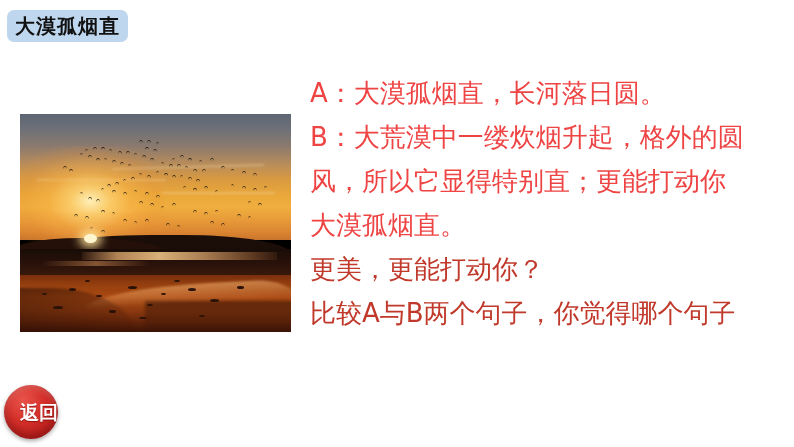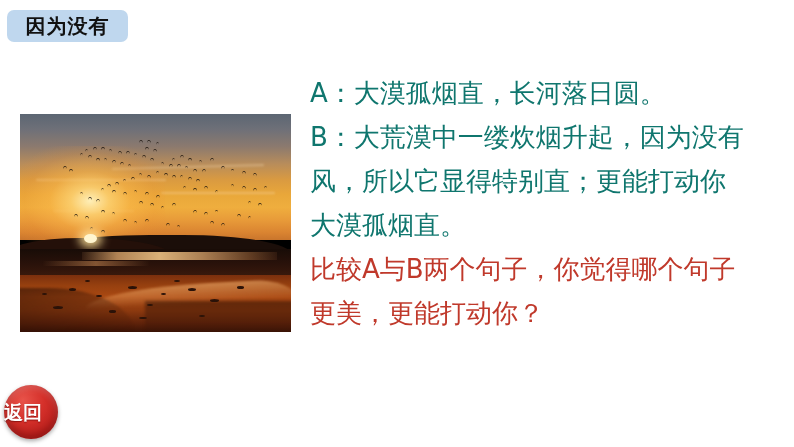--- a/index.html
+++ b/index.html
@@ -145,49 +145,49 @@
   .bird.sm{width:3px;height:1.5px;opacity:.8;}
 
   
   .textcol{
     position:absolute;left:310px;top:71px;width:470px;
   }
   .tline{
     font-family:"DejaVu Sans","Liberation Sans",sans-serif;
     font-size:26px;
     line-height:44px;
-    color:#0f766e;
+    color:#ef4444;
     white-space:nowrap;
     letter-spacing:0px;
   }
   .tline.red{color:#c0392b;}
 
   
   .return-btn{
     position:absolute;left:4px;top:385px;
     width:54px;height:54px;border-radius:50%;
     background:radial-gradient(circle at 35% 28%,#e8534a 0%,#d5302a 40%,#b81f1c 78%,#8e1513 100%);
     box-shadow:0 2px 4px rgba(0,0,0,.35), inset 0 -4px 8px rgba(110,10,10,.55), inset 0 3px 6px rgba(255,255,255,.22);
-    display:flex;align-items:center;justify-content:flex-start;
+    display:flex;align-items:center;justify-content:flex-end;
     cursor:pointer;
   }
   .return-label{
     font-family:"DejaVu Sans","Liberation Sans",sans-serif;
     font-size:19px;font-weight:700;color:#ffffff;
     line-height:1;letter-spacing:0px;
     text-shadow:0 1px 1px rgba(90,0,0,.55);
   }
 </style>
 </head>
 <body>
 
 <div class="slide">
 
   <div class="badge">
-    <span class="badge-label">因为没有</span>
+    <span class="badge-label">大漠孤烟直</span>
   </div>
 
   <div class="photo">
     <div class="photo-inner">
       <div class="sky"></div>
       <div class="cloud-streak c1"></div>
       <div class="cloud-streak c2"></div>
       <div class="cloud-streak c3"></div>
       <div class="cloud-streak c4"></div>
       <div class="sun-glow"></div>
@@ -311,24 +311,24 @@
           <div class="rock" style="left: 80%; top: 79%; width: 7px; height: 2.5px;"></div>
           <div class="rock" style="left: 8%; top: 82%; width: 5px; height: 2px;"></div>
           <div class="rock" style="left: 44%; top: 93%; width: 8px; height: 2.5px;"></div>
           <div class="rock" style="left: 66%; top: 92%; width: 6px; height: 2px;"></div>
         </div>
     </div>
   </div>
 
   <div class="textcol">
     <div class="tline">A：大漠孤烟直，长河落日圆。</div>
-    <div class="tline">B：大荒漠中一缕炊烟升起，因为没有</div>
+    <div class="tline">B：大荒漠中一缕炊烟升起，格外的圆</div>
     <div class="tline">风，所以它显得特别直；更能打动你</div>
     <div class="tline">大漠孤烟直。</div>
+    <div class="tline red">更美，更能打动你？</div>
     <div class="tline red">比较A与B两个句子，你觉得哪个句子</div>
-    <div class="tline red">更美，更能打动你？</div>
   </div>
 
   <div class="return-btn">
     <span class="return-label">返回</span>
   </div>
 
 </div>
 
 </body></html>

